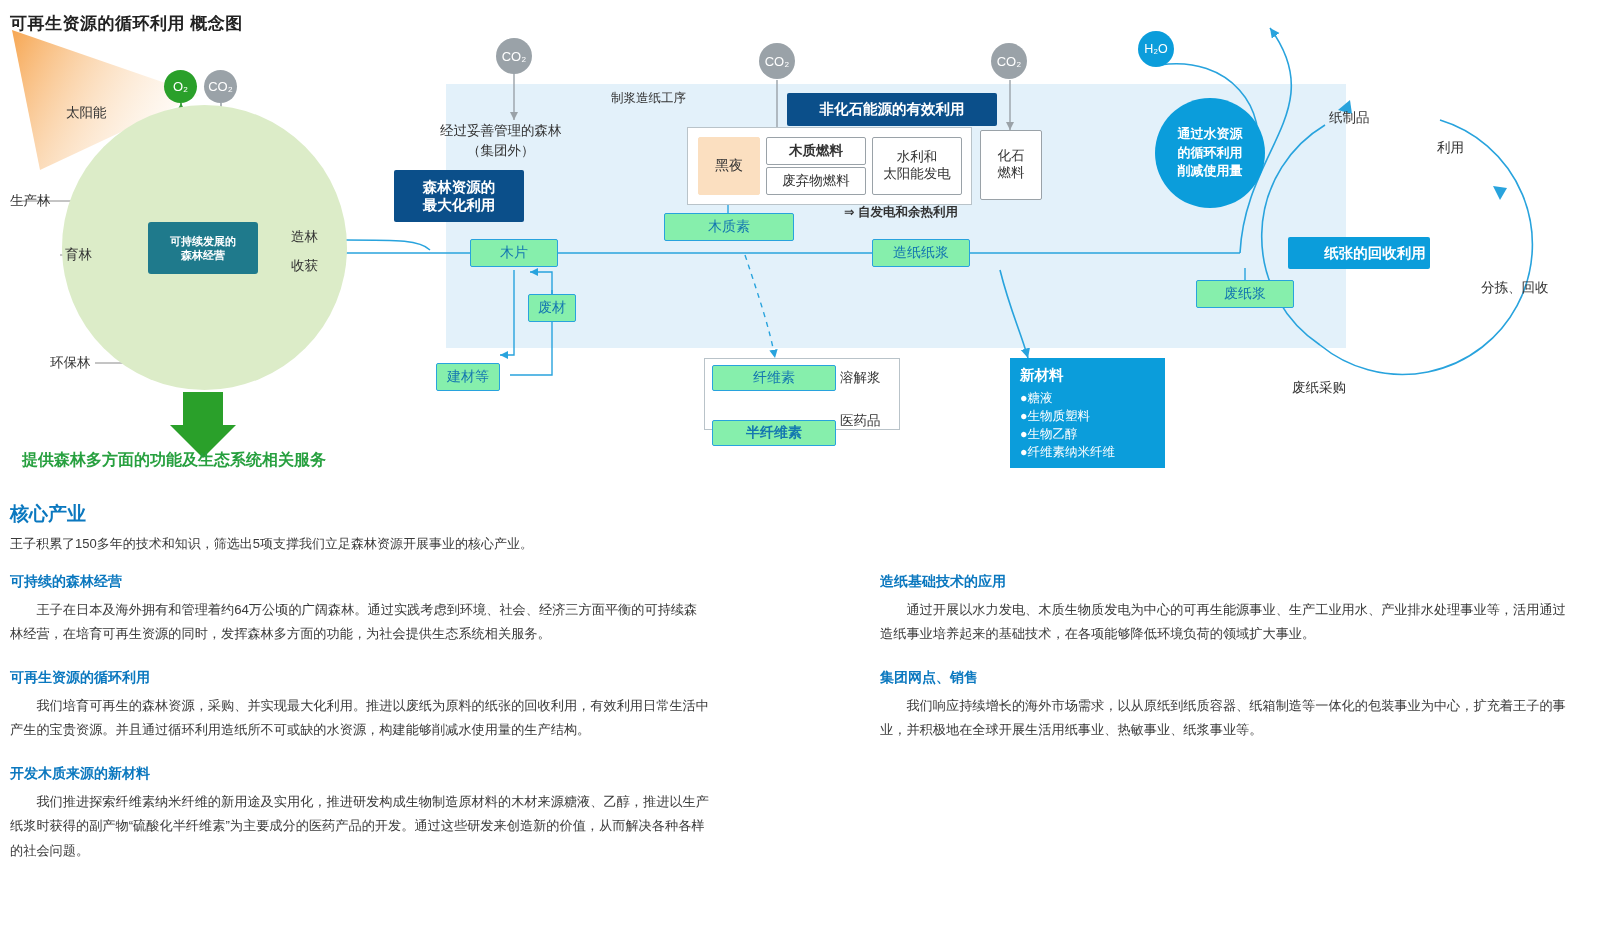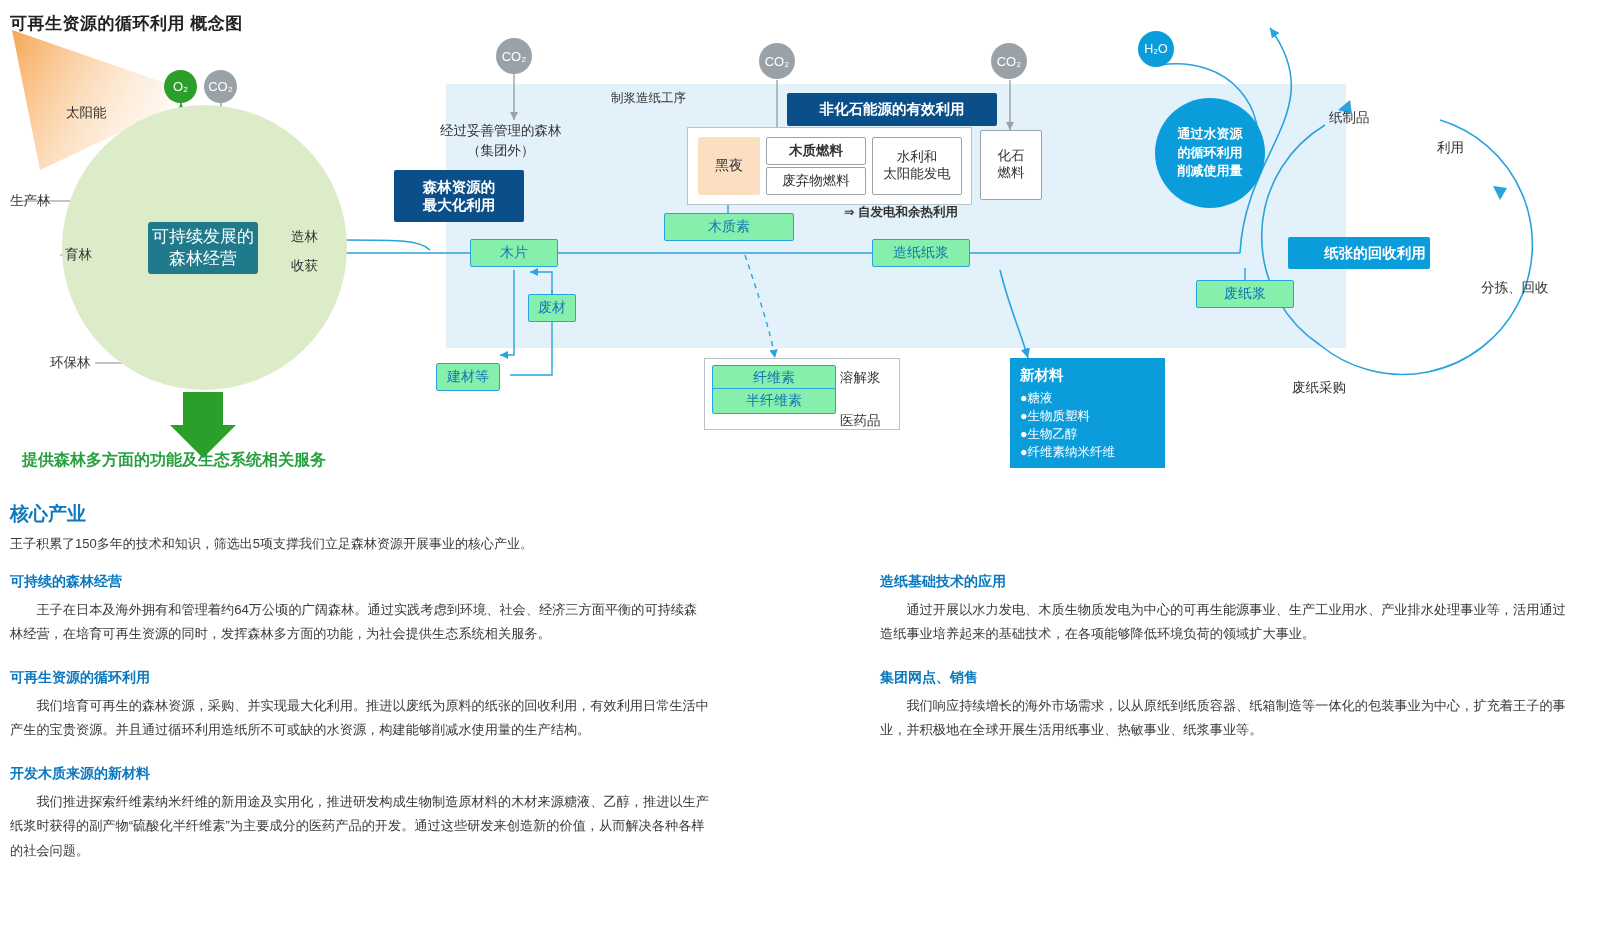--- a/index.html
+++ b/index.html
@@ -101,21 +101,21 @@
 
   .forest-circle {
     position: absolute;
     border-radius: 50%;
     background: #dcecc8;
   }
   .dark-green-box {
     position: absolute;
     background: #1f7a8c;
     color: #fff;
-    font-size: 17px; font-weight: normal;
+    font-size: 11px; font-weight: bold;
     display: flex; align-items: center; justify-content: center;
     text-align: center; white-space: pre-line;
     line-height: 1.3;
     border-radius: 3px;
   }
 
   .pale-panel {
     position: absolute;
     background: #e3f1fa;
   }
@@ -286,21 +286,21 @@
     <div class="box box-cyan-outline" style="left:470px; top:239px; width:88px; height:28px;">木片</div>
 
     <div class="box box-cyan-outline" style="left:528px; top:294px; width:48px; height:28px;">废材</div>
 
     <div class="box box-cyan-outline" style="left:436px; top:363px; width:64px; height:28px;">建材等</div>
 
     <div class="box box-cyan-outline" style="left:872px; top:239px; width:98px; height:28px;">造纸纸浆</div>
 
     <div class="abs" style="left:704px; top:358px; width:196px; height:72px; border:1px solid #b9c3c9; background:#fff;"></div>
     <div class="box box-cyan-outline" style="left:712px; top:365px; width:124px; height:26px;">纤维素</div>
-    <div class="box box-cyan-outline" style="left:712px; top:388px; width:124px; height:26px;">半纤维素</div>
+    <div class="box box-cyan-outline" style="left:712px; top:420px; width:124px; height:26px;font-weight:bold;">半纤维素</div>
     <div class="lbl" style="left:840px; top:369px;">溶解浆</div>
     <div class="lbl" style="left:840px; top:412px;">医药品</div>
 
     <div class="abs" style="left:1010px; top:358px; width:155px; height:110px; background:#0b9ddb; color:#fff; padding:8px 10px;">
       <div style="font-size:14.5px; font-weight:bold; margin-bottom:4px;">新材料</div>
       <div style="font-size:12.5px; line-height:1.45;">●糖液</div>
       <div style="font-size:12.5px; line-height:1.45;">●生物质塑料</div>
       <div style="font-size:12.5px; line-height:1.45;">●生物乙醇</div>
       <div style="font-size:12.5px; line-height:1.45;">●纤维素纳米纤维</div>
     </div>

